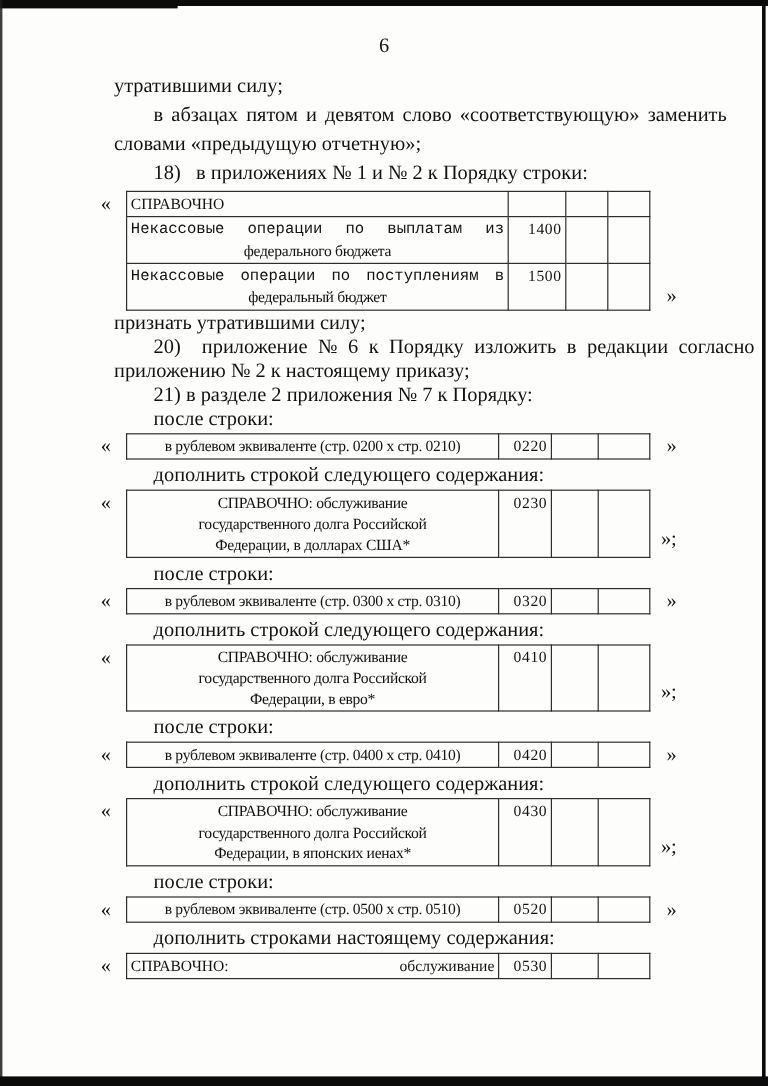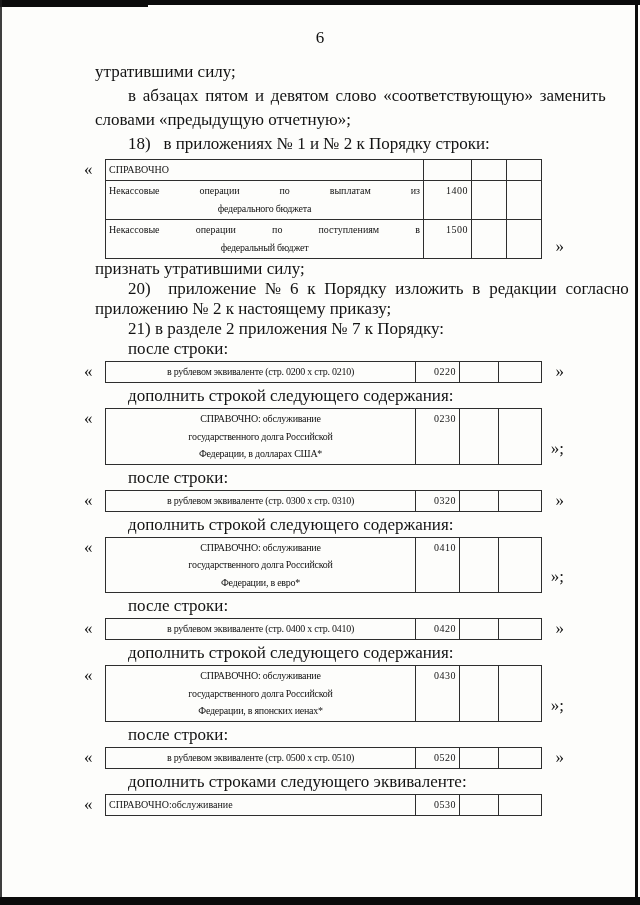--- a/index.html
+++ b/index.html
@@ -22,29 +22,29 @@
   .lh20 .ln{line-height:20px;}
   .ln{white-space:nowrap;}
   .ind{text-indent:33px;}
   .ws2{word-spacing:2.5px;}
   .ws4{word-spacing:4.5px;}
   .mt10{margin-top:10px;} .mt5{margin-top:0;} .mt3{margin-top:3px;} .mt2{margin-top:2px;}
 
   .tblwrap{position:relative;margin-left:10px;width:436px;}
   table{border-collapse:collapse;width:436px;table-layout:fixed;}
   td{border:1.4px solid #2e2e2e;padding:1px 3px;vertical-align:top;
-     font-size:10px;line-height:18px;overflow:hidden;margin-left:48px;}
+     font-size:13px;line-height:18px;overflow:hidden;margin-left:48px;}
   .t1 td{line-height:18px;}
   .t3 td{line-height:17.5px;}
   .c1{width:310px;} .c2{width:44px;} .c3{width:39px;} .c4{width:43px;}
   .t1 .c1{width:318px;} .t1 .c2{width:48px;} .t1 .c3{width:35px;} .t1 .c4{width:35px;}
   .code{text-align:right;letter-spacing:.5px;}
   .nw{white-space:nowrap;letter-spacing:-0.25px;text-align:center;}
-  .jl{text-align:justify;text-align-last:justify;}
-  .sb{display:flex;white-space:nowrap;}
+  .jl{text-align:justify;text-align-last:justify;font-family:Liberation Mono, monospace;}
+  .sb{display:flex;justify-content:space-between;white-space:nowrap;}
 
   .q{position:absolute;font-size:17px;line-height:20px;color:#161616;}
   .qo{left:-21px;top:1px;}
   .qc{right:-23px;top:1px;}
   .qc.mid{top:54%;}
   .qc.bot{top:auto;bottom:2px;}
 </style>
 </head>
 <body>
 
@@ -302,21 +302,21 @@
               </td>
           <td class="code">0520</td>
           <td></td>
           <td></td>
         </tr>
       </tbody>
         </table>
     </div>
 
     <div class="para lh20 mt3">
-      <div class="ln ind">дополнить строками следующего эквиваленте:</div>
+      <div class="ln ind">дополнить строками настоящему содержания:</div>
     </div>
     <div class="tblwrap mt2">
       <span class="q qo">«</span>
       <table>
         <colgroup>
             <col class="c1">
             <col class="c2">
             <col class="c3">
             <col class="c4">
           </colgroup>

